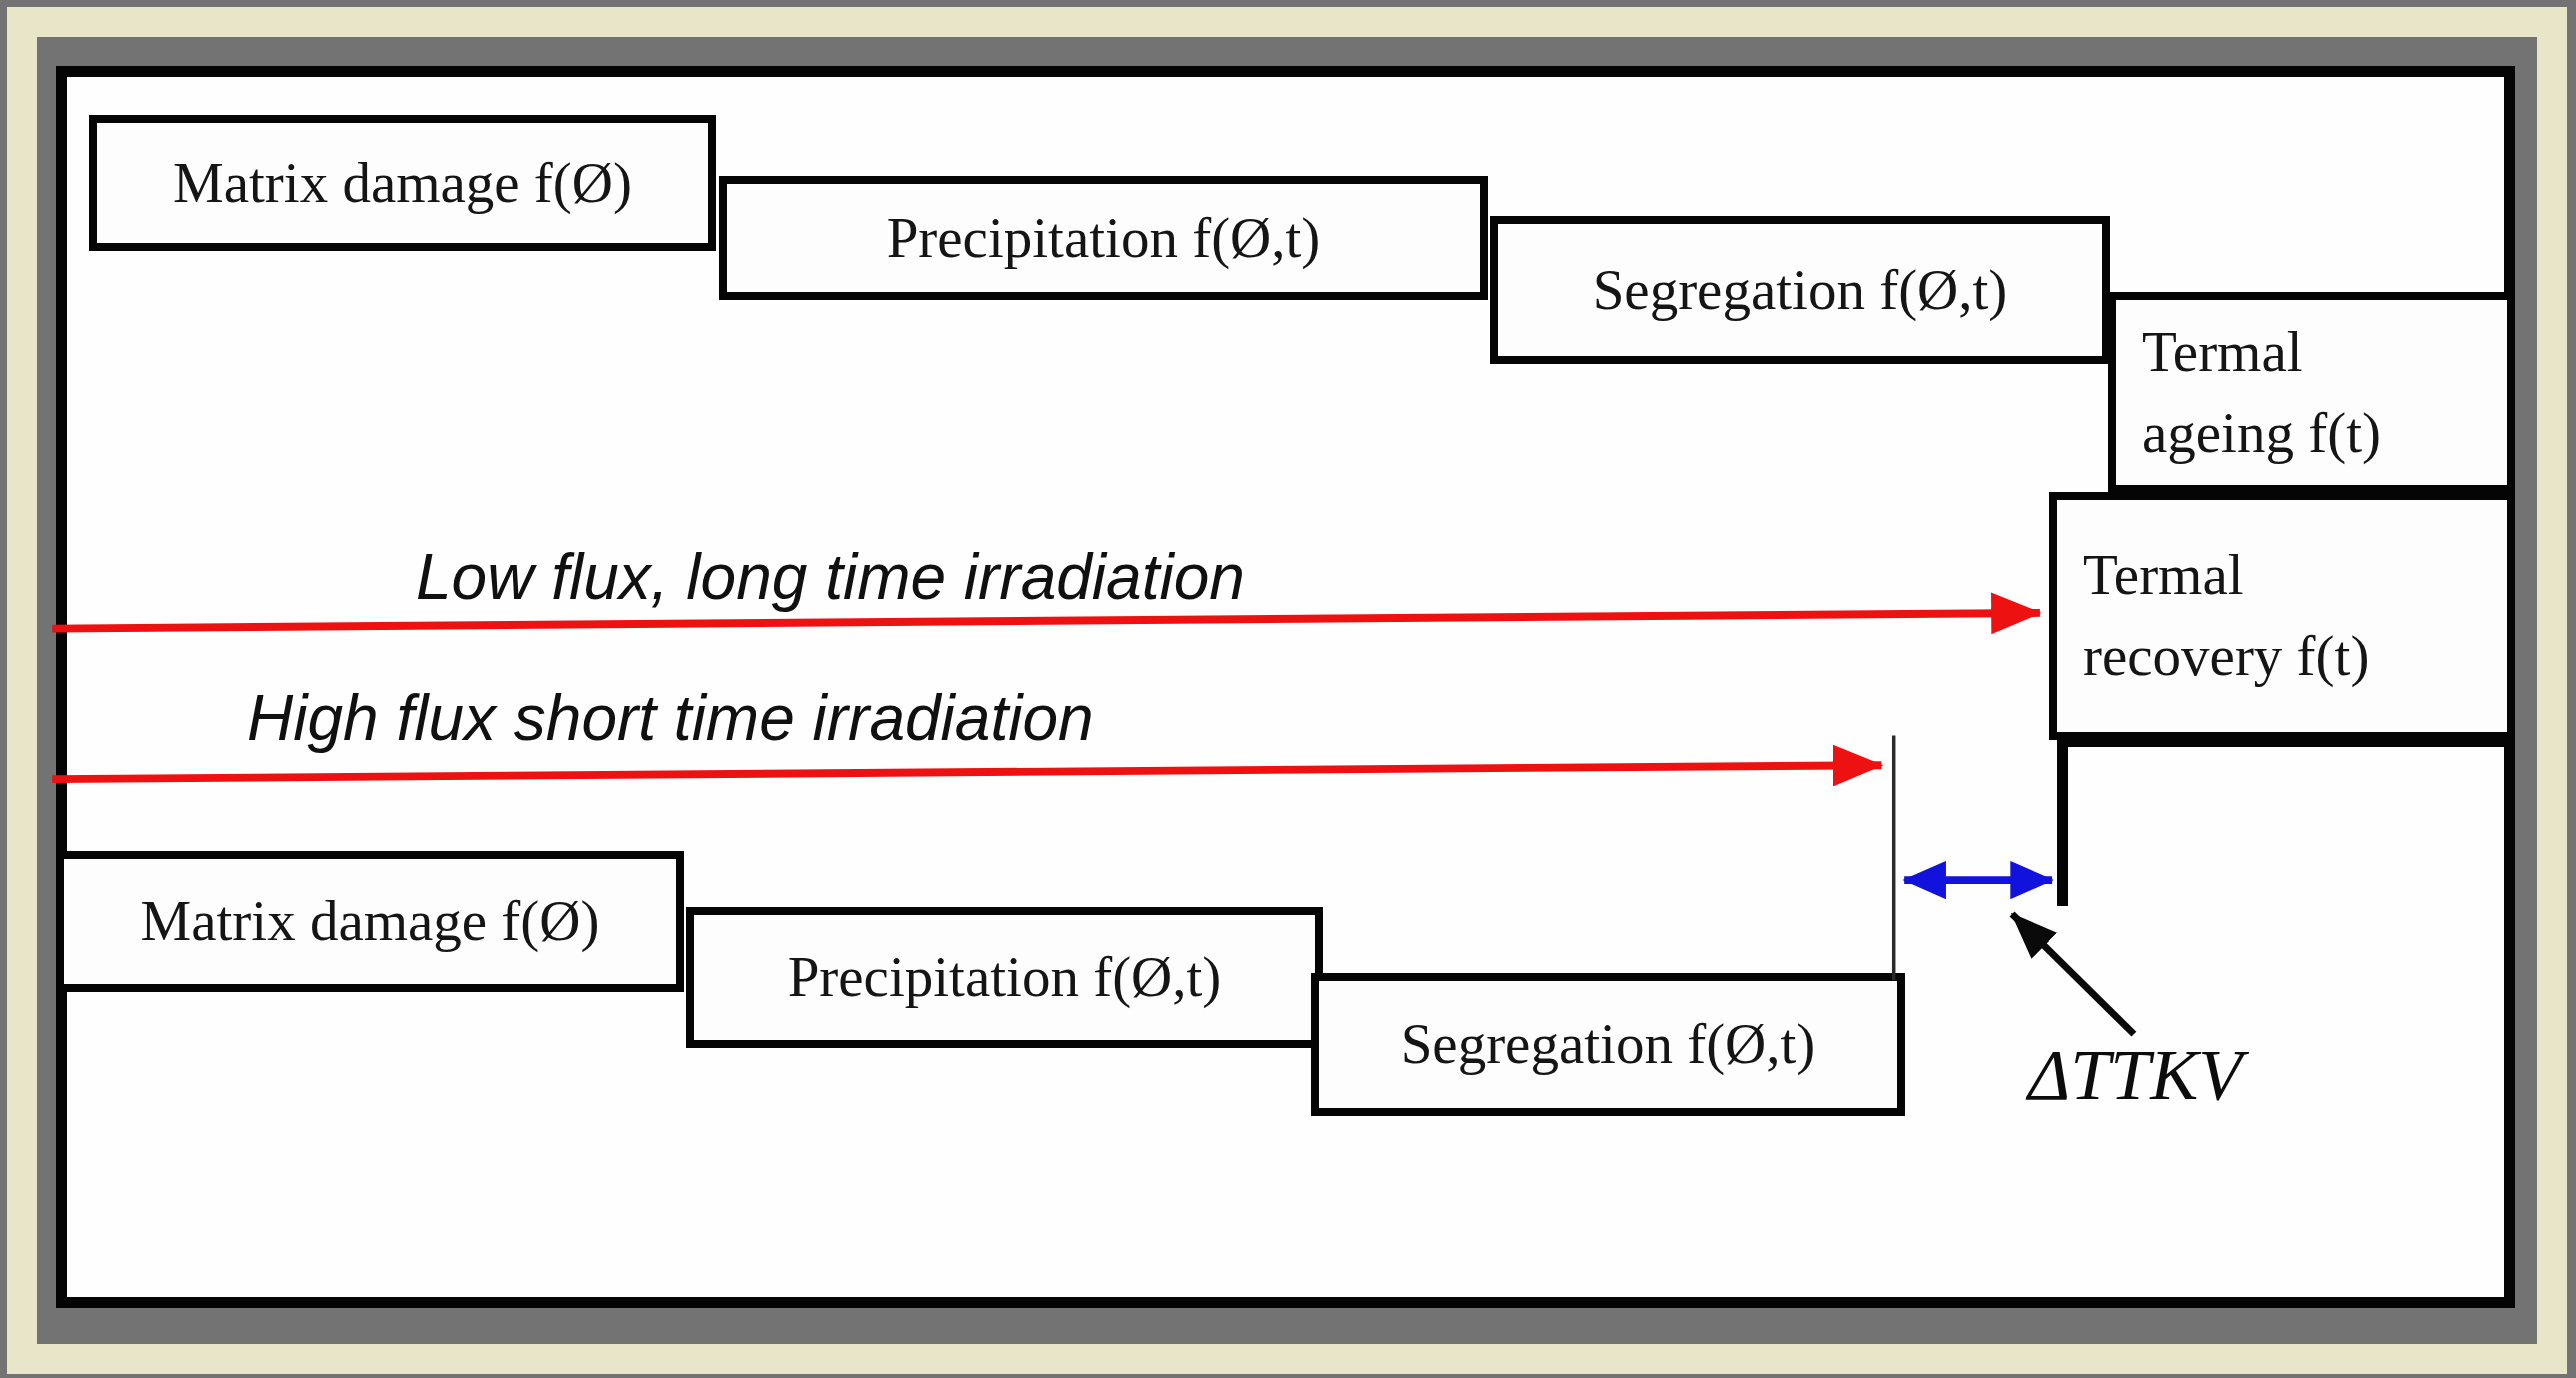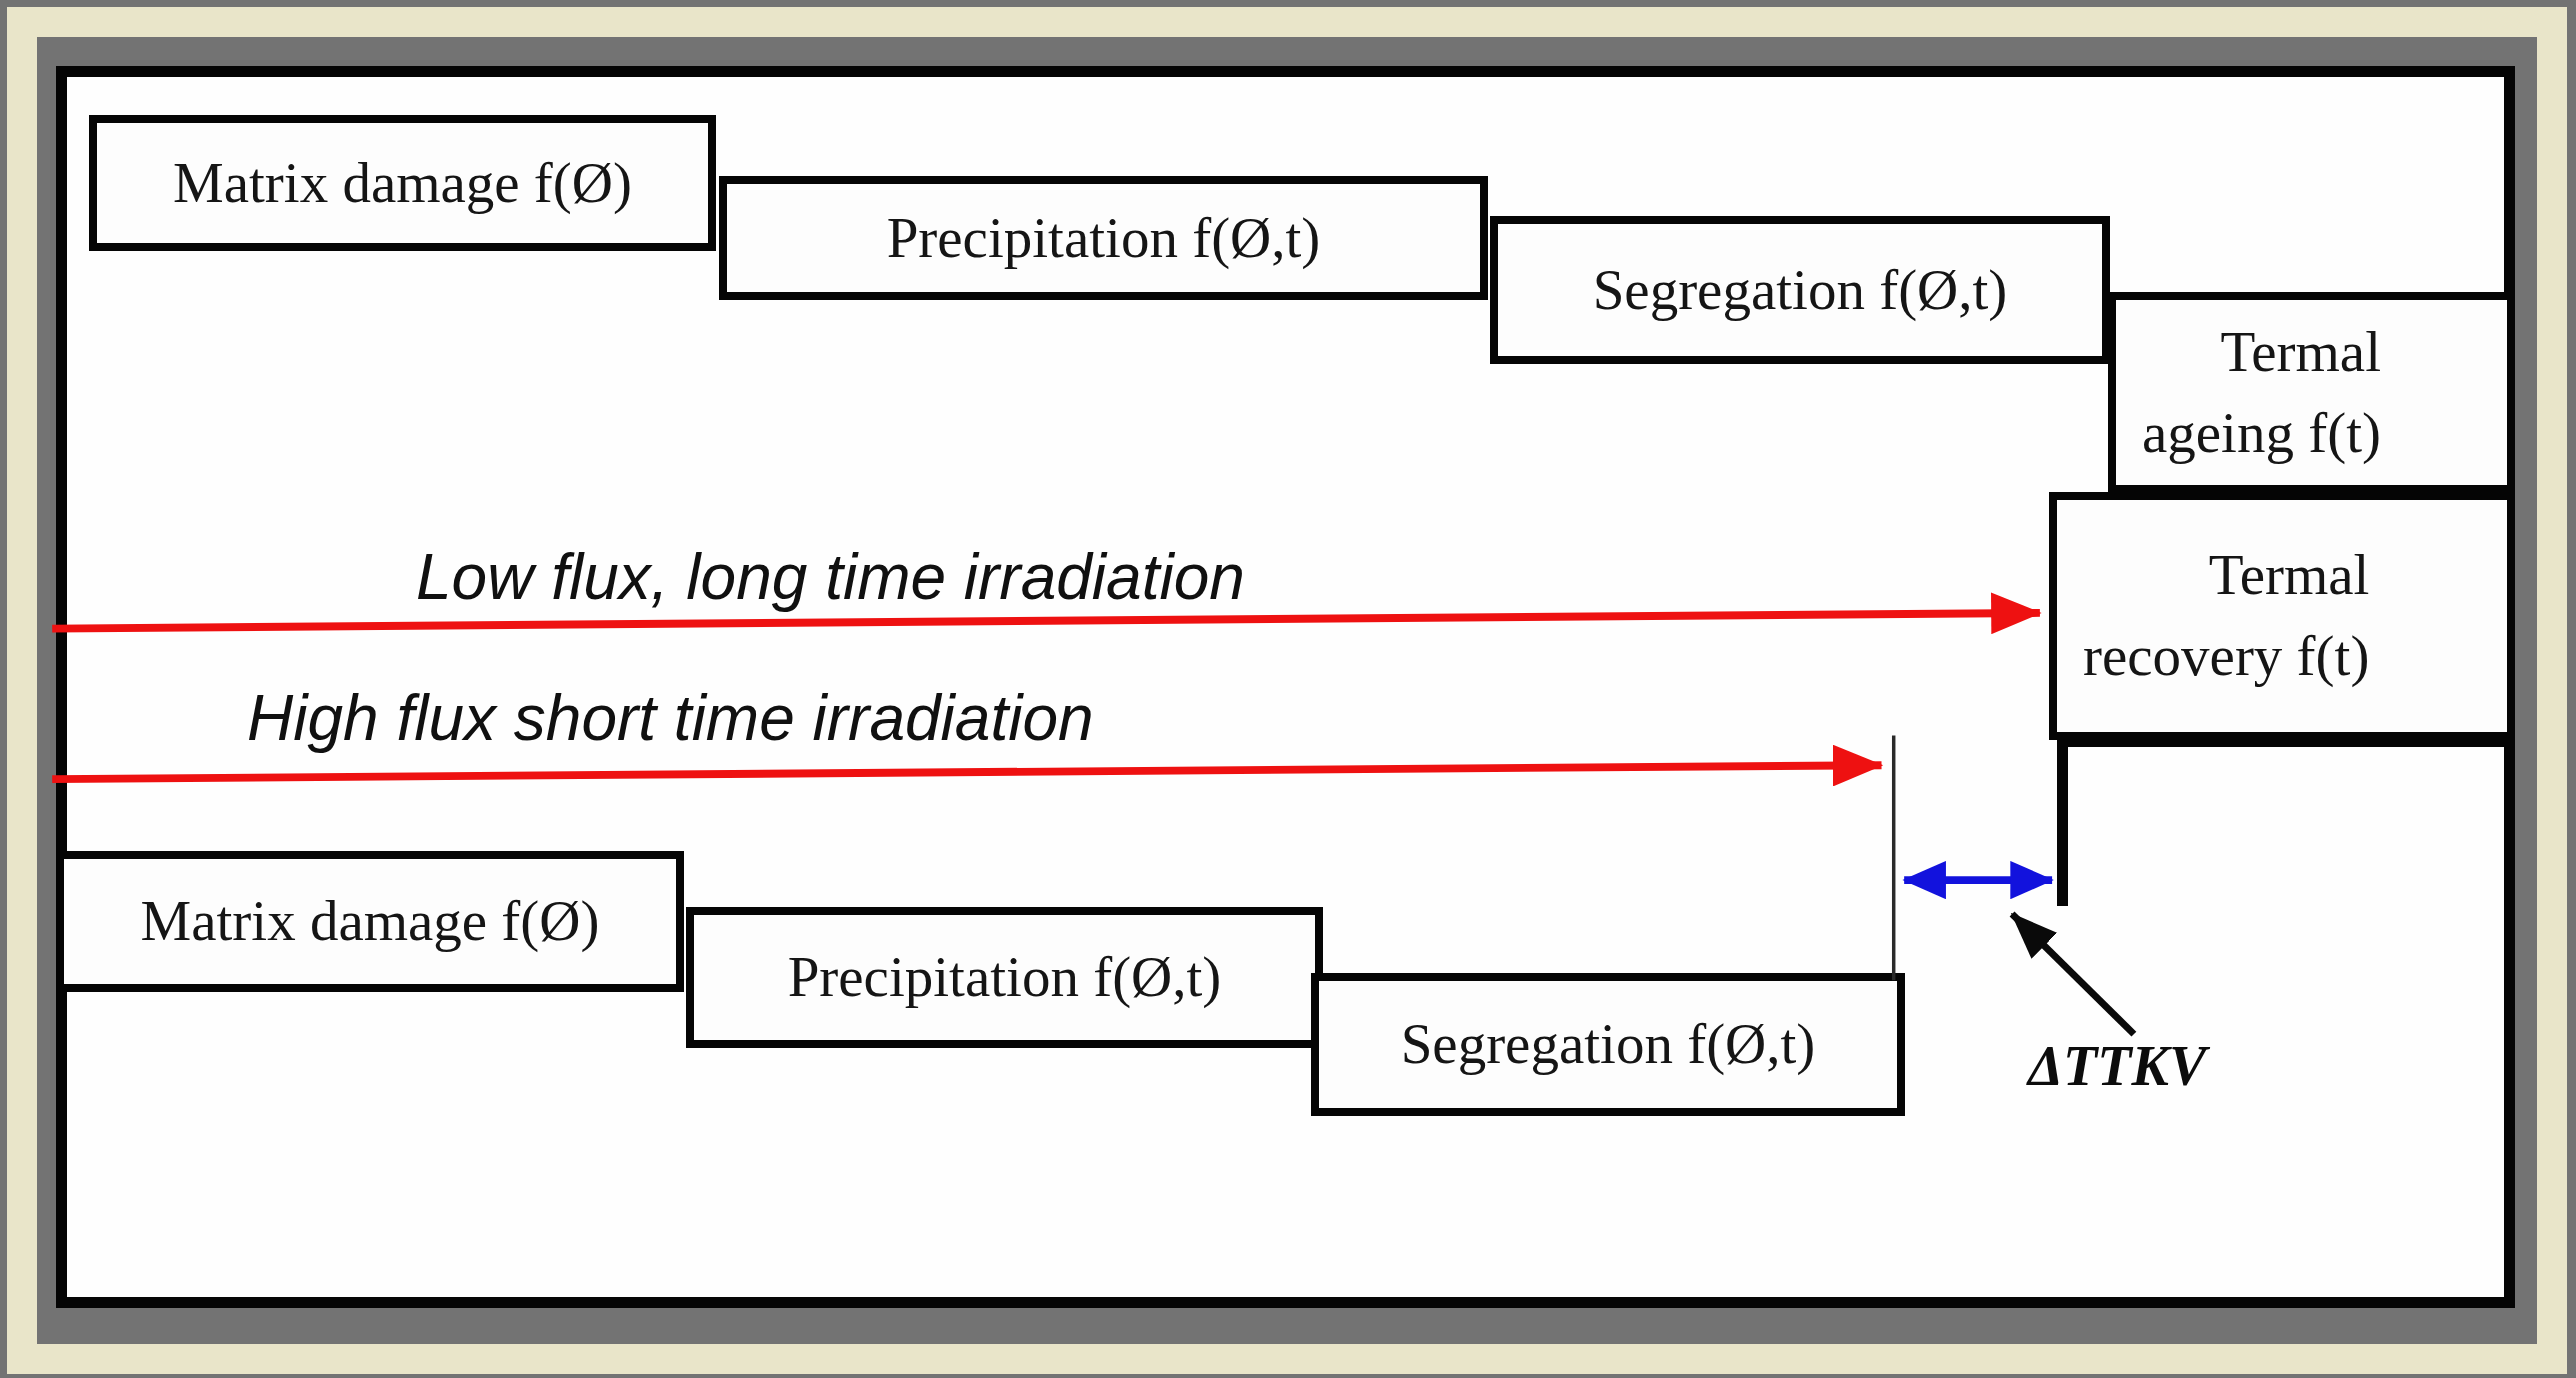--- a/index.html
+++ b/index.html
@@ -34,21 +34,21 @@
     display: flex;
     align-items: center;
     justify-content: center;
     color: #151515;
     font-size: 57px;
     line-height: 1.42;
     box-sizing: border-box;
     z-index: 4;
   }
   .box .box-label { white-space: pre-line; }
-  .box.left-text { justify-content: flex-start; text-align: right; padding-left: 26px; }
+  .box.left-text { justify-content: flex-start; text-align: left; padding-left: 26px; }
   
   #box-matrix-top   { left: 89px;  top: 115px; width: 627px; height: 136px; }
   #box-precip-top   { left: 719px;  top: 176px; width: 769px; height: 124px; z-index: 5; }
   #box-segr-top     { left: 1490px; top: 216px; width: 620px; height: 148px; z-index: 6; }
   #box-ageing       { left: 2108px; top: 292px; width: 407px; height: 201px; z-index: 7; }
   #box-recovery     { left: 2049px; top: 492px; width: 466px; height: 248px; z-index: 8; }
   
   #box-matrix-bot   { left: 56px;   top: 851px;  width: 628px; height: 141px; }
   #box-precip-bot   { left: 686px;  top: 907px; width: 637px; height: 141px; z-index: 5; }
   #box-segr-bot     { left: 1311px; top: 973px; width: 594px; height: 143px; z-index: 6; }
@@ -71,22 +71,22 @@
     white-space: nowrap;
     z-index: 10;
   }
   #low-flux-label  { left: 416px; top: 540px; }
   #high-flux-label { left: 247px; top: 681px; }
   #delta-label {
     position: absolute;
     left: 2028px; top: 1034px;
     font-family: "Liberation Serif", serif;
     font-style: italic;
-    font-weight: bold;
-    font-size: 56px;
+    font-weight: normal;
+    font-size: 72px;
     color: #0c0c0c;
     white-space: nowrap;
     z-index: 10;
   }
   #arrow-layer {
     position: absolute;
     left: 0; top: 0;
     width: 2576px; height: 1379px;
     z-index: 50;
     pointer-events: none;

